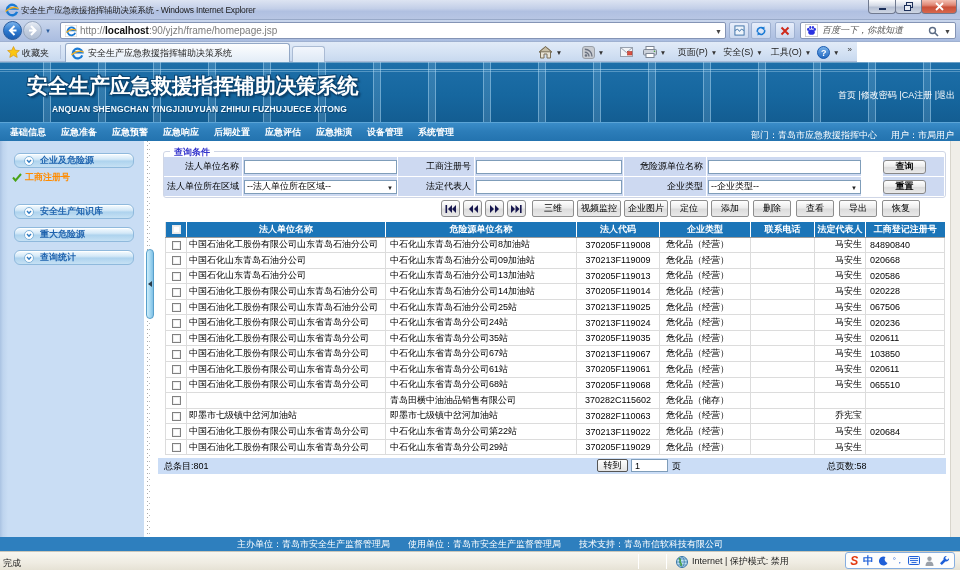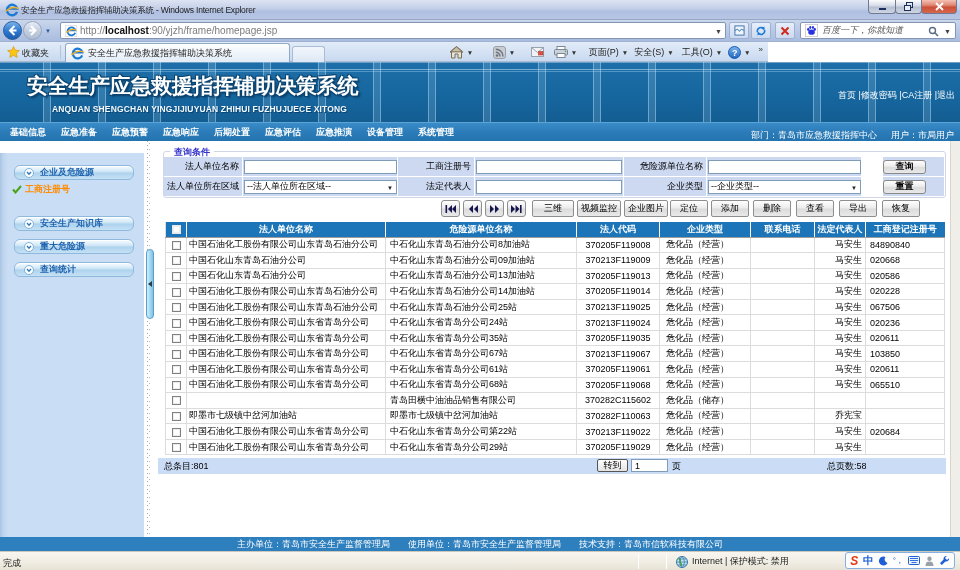--- a/index.html
+++ b/index.html
@@ -53,21 +53,21 @@
   position:absolute; left:800px; top:2px; width:156px; height:17px;
   background:#fff; border:1px solid #8494b5; border-radius:2px;
   display:flex; align-items:center;
 }
 #searchbox .ph { font-style:italic; color:#555; font-size:9px; white-space:nowrap; margin-left:4px; }
 #searchbox .mag { position:absolute; right:16px; top:3px; }
 #searchbox .sdrop { position:absolute; right:4px; top:5px; font-size:7px; color:#444; }
 
 
 #tabrow {
-  position:absolute; left:0; top:42px; width:768px; height:20px;
+  position:absolute; left:0; top:42px; width:857px; height:20px;
   background:linear-gradient(180deg,#e2ebf8 0%,#d3e1f3 60%,#c8d9ef 100%);
   border-bottom:1px solid #a8bad6;
 }
 #favlabel { position:absolute; left:22px; top:5px; font-size:9px; color:#1c1c1c; }
 #favstar { position:absolute; left:7px; top:4px; }
 #tabsep { position:absolute; left:60px; top:3px; height:14px; width:1px; background:#b4c3dc; }
 #tab-active {
   position:absolute; left:65px; top:1px; width:225px; height:19px;
   background:linear-gradient(180deg,#fdfefe 0%,#f0f5fb 50%,#e2ecf7 100%);
   border:1px solid #93a8c6; border-bottom:none; border-radius:3px 3px 0 0;
@@ -124,21 +124,21 @@
   display:flex; align-items:center;
 }
 #navitems { display:flex; padding-left:10px; }
 .navitem { width:51px; font-size:9px; font-weight:bold; color:#fff; white-space:nowrap; }
 #navright { position:absolute; right:6px; top:0; height:19px; display:flex; align-items:flex-end; font-size:9px; color:#fff; white-space:nowrap; }
 #navright .gap { width:14px; }
 
 
 #content { position:absolute; left:0; top:141px; width:960px; height:396px; background:#fff; }
 
-#sidebar { position:absolute; left:0; top:12px; width:144px; height:396px;
+#sidebar { position:absolute; left:0; top:0; width:144px; height:396px;
   background:linear-gradient(90deg,#aac3e2 0,#bed4ee 3px,#c9ddf4 8px,#c9ddf4 100%); }
 .sbtn {
   position:absolute; left:14px; width:120px; height:15px;
   border:1px solid #8fb9dc; border-radius:6px;
   background:linear-gradient(180deg,#f7fcff 0%,#d3e8f7 40%,#aed3ee 55%,#c6e1f4 100%);
   box-shadow:inset 0 1px 0 rgba(255,255,255,.9);
   display:flex; align-items:center;
   color:#1e63ae; font-weight:bold; font-size:9px;
 }
 .sbtn .cir { margin:0 6px 0 9px; }

